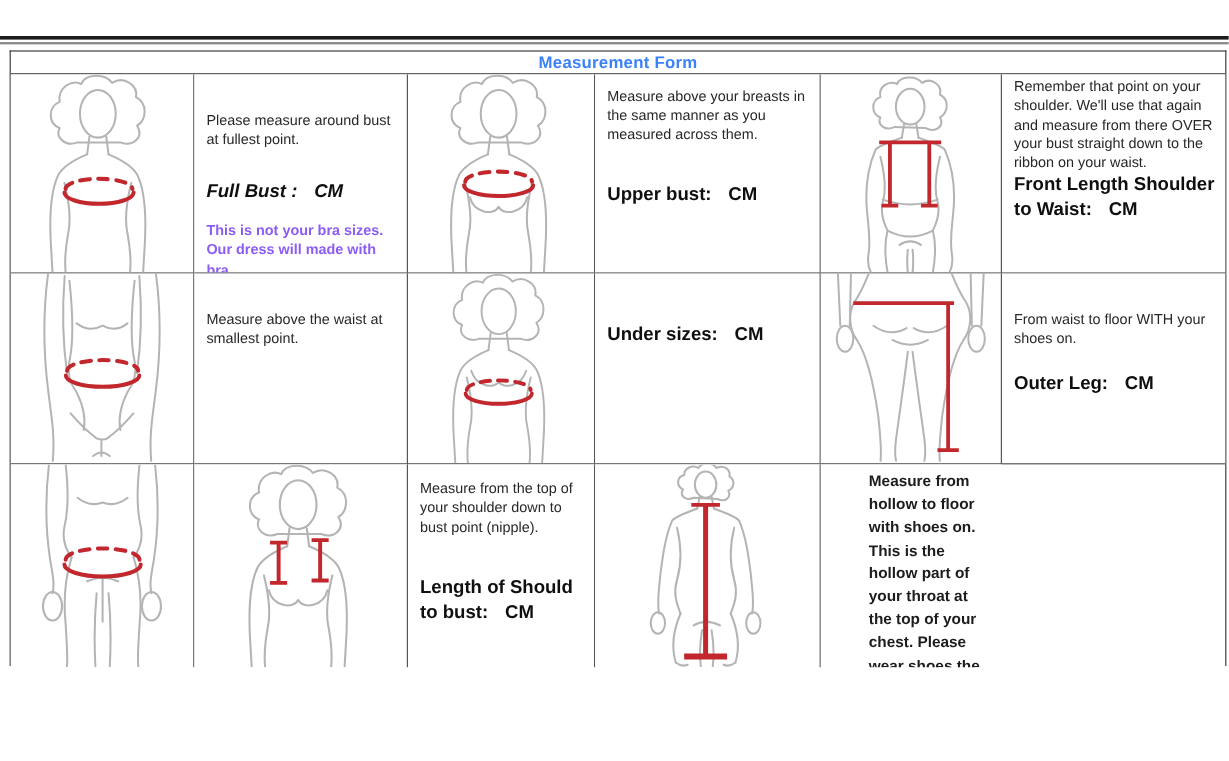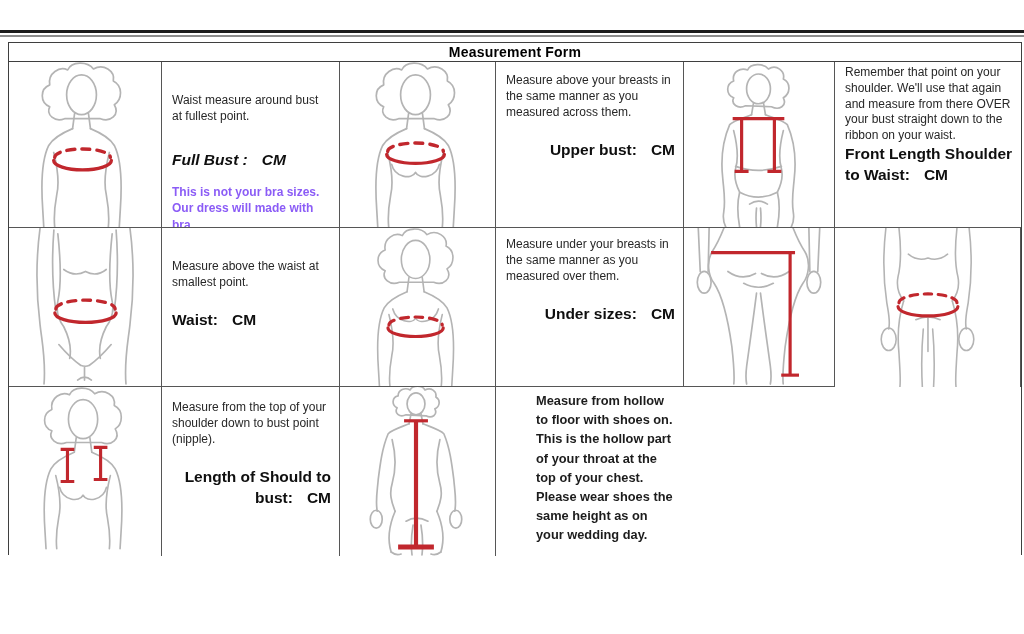--- a/index.html
+++ b/index.html
@@ -6,36 +6,36 @@
   html,body { margin:0; padding:0; background:#ffffff; }
   body { width:1024px; height:634px; position:relative; overflow:hidden;
          font-family:"Liberation Sans", sans-serif; color:#222; }
 
   .top-rule-1 { position:absolute; top:30px; left:0; width:1024px; height:3px; background:#1c1c1c; }
   .top-rule-2 { position:absolute; top:35px; left:0; width:1024px; height:2px; background:#8d8d8d; }
 
   .mtable { position:absolute; top:42px; left:8px; width:1014px; height:513px;
             border:1px solid #3f3f3f; border-bottom:none; box-sizing:border-box; background:#fff; }
   .hdr { height:18px; border-bottom:1px solid #3f3f3f; display:flex; align-items:center;
-         justify-content:center; font-weight:bold; font-size:14px; color:#000000; letter-spacing:.2px; }
+         justify-content:center; font-weight:bold; font-size:14px; color:#3b82f6; letter-spacing:.2px; }
   .grid { display:grid; grid-template-columns:153px 178px 156px 188px 151px 186px;
           grid-template-rows:166px 159px 169px; }
   .cell { border-right:1px solid #565656; border-bottom:1px solid #565656;
           box-sizing:border-box; overflow:hidden; position:relative; background:#fff; }
   .cell.lc { border-right:none; }
   .cell.lr { border-bottom:none; }
 
   .figcell svg { display:block; width:100%; height:100%; }
 
   .txtcell { padding:8px 8px 0 10px; }
   .instr { font-size:12px; line-height:1.34; color:#272727; }
   .instr.tight { line-height:1.32; }
   .label { font-weight:bold; font-size:15.5px; color:#0f0f0f; line-height:1.32; }
   .unit { display:inline-block; margin-left:14px; }
-  .mt16 { margin-top:26px;font-style:italic; } .mt18 { margin-top:20px;text-align:right; } .mt20 { margin-top:20px; }
+  .mt16 { margin-top:26px;font-style:italic; } .mt18 { margin-top:33px; } .mt20 { margin-top:20px; }
   .note { margin-top:13px; font-size:12px; font-weight:bold; color:#8b5cf6; line-height:1.4; }
   .small-bold { font-size:12.8px; font-weight:bold; line-height:1.5; color:#1c1c1c; padding-right:2px;margin-left:30px; }
   .pt3{padding-top:3px}.pt4{padding-top:4px}.pt8{padding-top:8px}.pt10{padding-top:10px}
   .pt12{padding-top:12px}.pt30{padding-top:30px}.pt34{padding-top:34px}
 
   
   .g  { fill:none; stroke:var(--figure-gray); stroke-width:1.7; stroke-linecap:round; stroke-linejoin:round; }
   .gf { fill:#ffffff; stroke:var(--figure-gray); stroke-width:1.7; stroke-linejoin:round; }
   .r  { fill:none; stroke:var(--accent-red); stroke-width:3.4; stroke-linecap:round; }
   .rd { fill:none; stroke:var(--accent-red); stroke-width:3.4; stroke-linecap:round; stroke-dasharray:8 7; }
@@ -64,21 +64,21 @@
         <path class="g" d="M64,67 C52,72 44,77 40,84 C33,98 32,121 34,149 L35,166"></path>
         <path class="g" d="M82,67 C94,72 102,77 106,84 C113,98 114,121 112,149 L111,166"></path>
         <path class="g" d="M45,91 C49,107 51,121 48,134 C46,145 45,156 46,166"></path>
         <path class="g" d="M101,91 C97,107 95,121 98,134 C100,145 101,156 100,166"></path>
         <path class="r" d="M45,99 A29,9.5 0 0 0 103,99"></path>
         <path class="rd" d="M46,96 A28,8.5 0 0 1 102,96"></path>
       </svg>
     </div>
 
     <div class="cell txtcell pt30">
-      <div class="instr">Waist measure around bust at fullest point.</div>
+      <div class="instr">Please measure around bust at fullest point.</div>
       <div class="label mt16"><span>Full Bust :</span><span class="unit">CM</span></div>
       <div class="note">
         <div>This is not your bra sizes.</div>
         <div>Our dress will made with bra</div>
       </div>
     </div>
 
     <div class="cell figcell">
       <svg viewBox="0 0 156 166" preserveAspectRatio="xMidYMid meet">
         <path class="gf" d="M59,57 C49,61 40,53 44,45 C34,41 34,27 44,23 C42,11 54,4 62,8 C66,-1 82,-1 88,7 C98,1 110,9 108,19 C118,24 117,38 109,43 C115,53 105,61 95,57 Z"></path>
@@ -131,60 +131,62 @@
         <path class="g" d="M104,6 C101,34 100,56 104,74 C106,84 104,92 98,100 C92,112 90,122 92,132"></path>
         <path class="g" d="M55,42 Q66,50 77,44 Q88,50 98,42"></path>
         <path class="g" d="M50,118 Q62,132 72,139 M103,118 Q91,132 81,139 M72,139 Q77,141 81,139 M76,141 L76,154 M69,154 Q76,148 83,154"></path>
         <path class="r" d="M46,86 A31,9.5 0 0 0 108,86"></path>
         <path class="rd" d="M47,82 A30,9 0 0 1 107,82"></path>
       </svg>
     </div>
 
     <div class="cell txtcell pt30">
       <div class="instr">Measure above the waist at smallest point.</div>
-      <div class="label mt20"><span>Waist:</span><span class="unit">CM</span></div>
     </div>
 
     <div class="cell figcell">
       <svg viewBox="0 0 156 166" preserveAspectRatio="xMidYMid meet">
         <path class="gf" d="M59,57 C49,61 40,53 44,45 C34,41 34,27 44,23 C42,11 54,4 62,8 C66,-1 82,-1 88,7 C98,1 110,9 108,19 C118,24 117,38 109,43 C115,53 105,61 95,57 Z"></path>
         <ellipse class="gf" cx="76" cy="33" rx="15" ry="20"></ellipse>
         <path class="g" d="M69,52 L67,67 M83,52 L85,67"></path>
         <path class="g" d="M67,67 C55,72 47,77 43,84 C36,98 35,121 37,149 L38,166"></path>
         <path class="g" d="M85,67 C97,72 105,77 109,84 C116,98 117,121 115,149 L114,166"></path>
         <path class="g" d="M48,91 C52,107 54,121 51,134 C49,145 48,156 49,166"></path>
         <path class="g" d="M104,91 C100,107 98,121 101,134 C103,145 104,156 103,166"></path>
         <path class="g" d="M52,85 C56,99 72,101 76,95 C80,101 96,99 100,85"></path>
         <path class="r" d="M47,105 A29,9 0 0 0 105,105"></path>
         <path class="rd" d="M48,102 A28,8.5 0 0 1 104,102"></path>
       </svg>
     </div>
 
     <div class="cell txtcell pt8">
-      <div class="instr">Measure under your breasts in the same manner as you measured over them.</div>
       <div class="label mt18"><span>Under sizes:</span><span class="unit">CM</span></div>
     </div>
 
     <div class="cell figcell">
       <svg viewBox="0 0 151 160" preserveAspectRatio="xMidYMid meet">
         <path class="g" d="M40,0 C36,10 32,18 28,24 C22,34 24,48 30,56 C38,68 44,92 48,120 C50,138 51,148 50,158"></path>
         <path class="g" d="M110,0 C114,10 118,18 122,24 C128,34 126,48 120,56 C112,68 106,92 102,120 C100,138 99,148 100,158"></path>
         <path class="g" d="M44,44 Q58,54 72,46 M106,44 Q92,54 78,46"></path>
         <path class="g" d="M60,56 Q75,64 90,56"></path>
         <path class="g" d="M73,66 C70,90 66,118 63,140 C62,148 62,153 63,158"></path>
         <path class="g" d="M77,66 C80,90 84,118 87,140 C88,148 88,153 87,158"></path>
         <path class="g" d="M14,0 L16,44 M25,0 L24,44"></path>
         <ellipse class="g" cx="20" cy="55" rx="7" ry="11"></ellipse>
         <path class="g" d="M137,0 L135,44 M126,0 L127,44"></path>
         <ellipse class="g" cx="131" cy="55" rx="7" ry="11"></ellipse>
         <path class="r2" d="M27,25 L112,25 M107,25 L107,149"></path>
         <path class="r2" d="M98,149 L116,149"></path>
       </svg>
     </div>
 
+    <div class="cell txtcell pt30 lc">
+      <div class="instr">From waist to floor WITH your shoes on.</div>
+      <div class="label mt20"><span>Outer Leg:</span><span class="unit">CM</span></div>
+    </div>
 
     <div class="cell figcell lr">
       <svg viewBox="0 0 153 170" preserveAspectRatio="xMidYMin meet">
         <path class="g" d="M46,0 C48,18 49,36 45,52 C43,62 45,70 51,78"></path>
         <path class="g" d="M108,0 C106,18 105,36 109,52 C111,62 109,70 103,78"></path>
         <path class="g" d="M32,0 C29,26 29,54 33,80 C35,92 37,100 35,108"></path>
         <ellipse class="g" cx="35" cy="119" rx="8" ry="12"></ellipse>
         <path class="g" d="M121,0 C124,26 124,54 120,80 C118,92 116,100 118,108"></path>
         <ellipse class="g" cx="118" cy="119" rx="8" ry="12"></ellipse>
         <path class="g" d="M56,28 Q66,36 77,32 Q88,36 98,28"></path>

